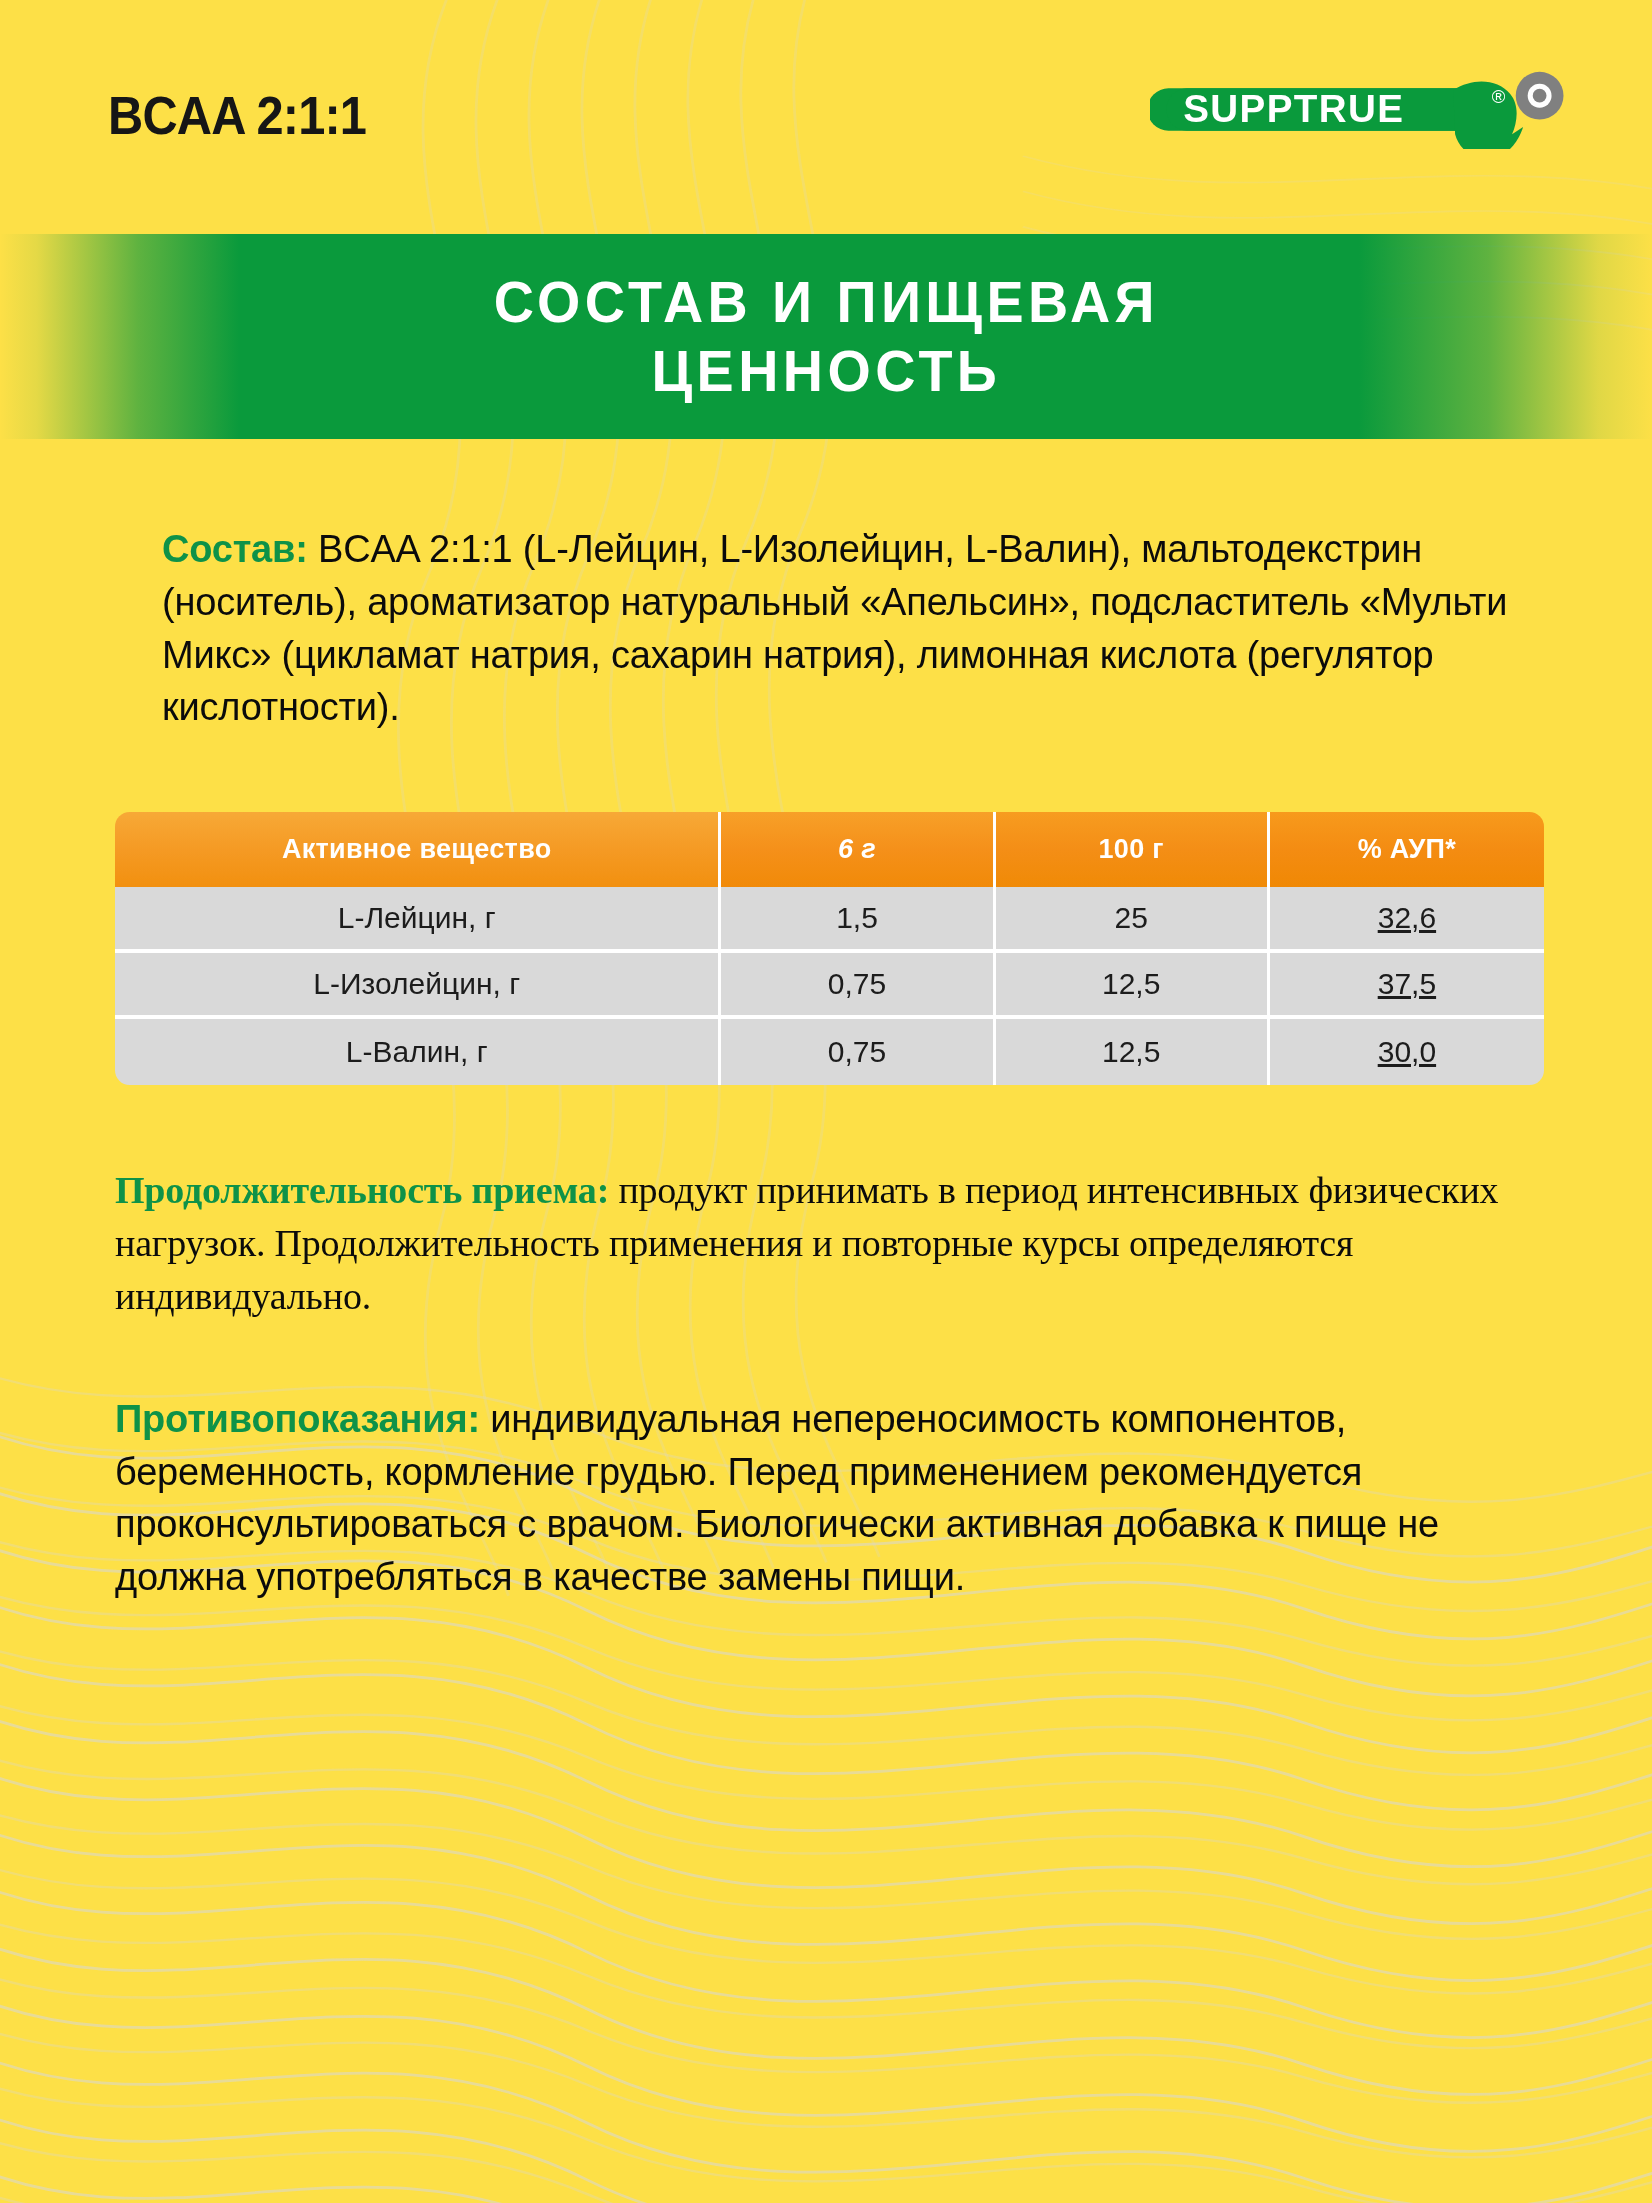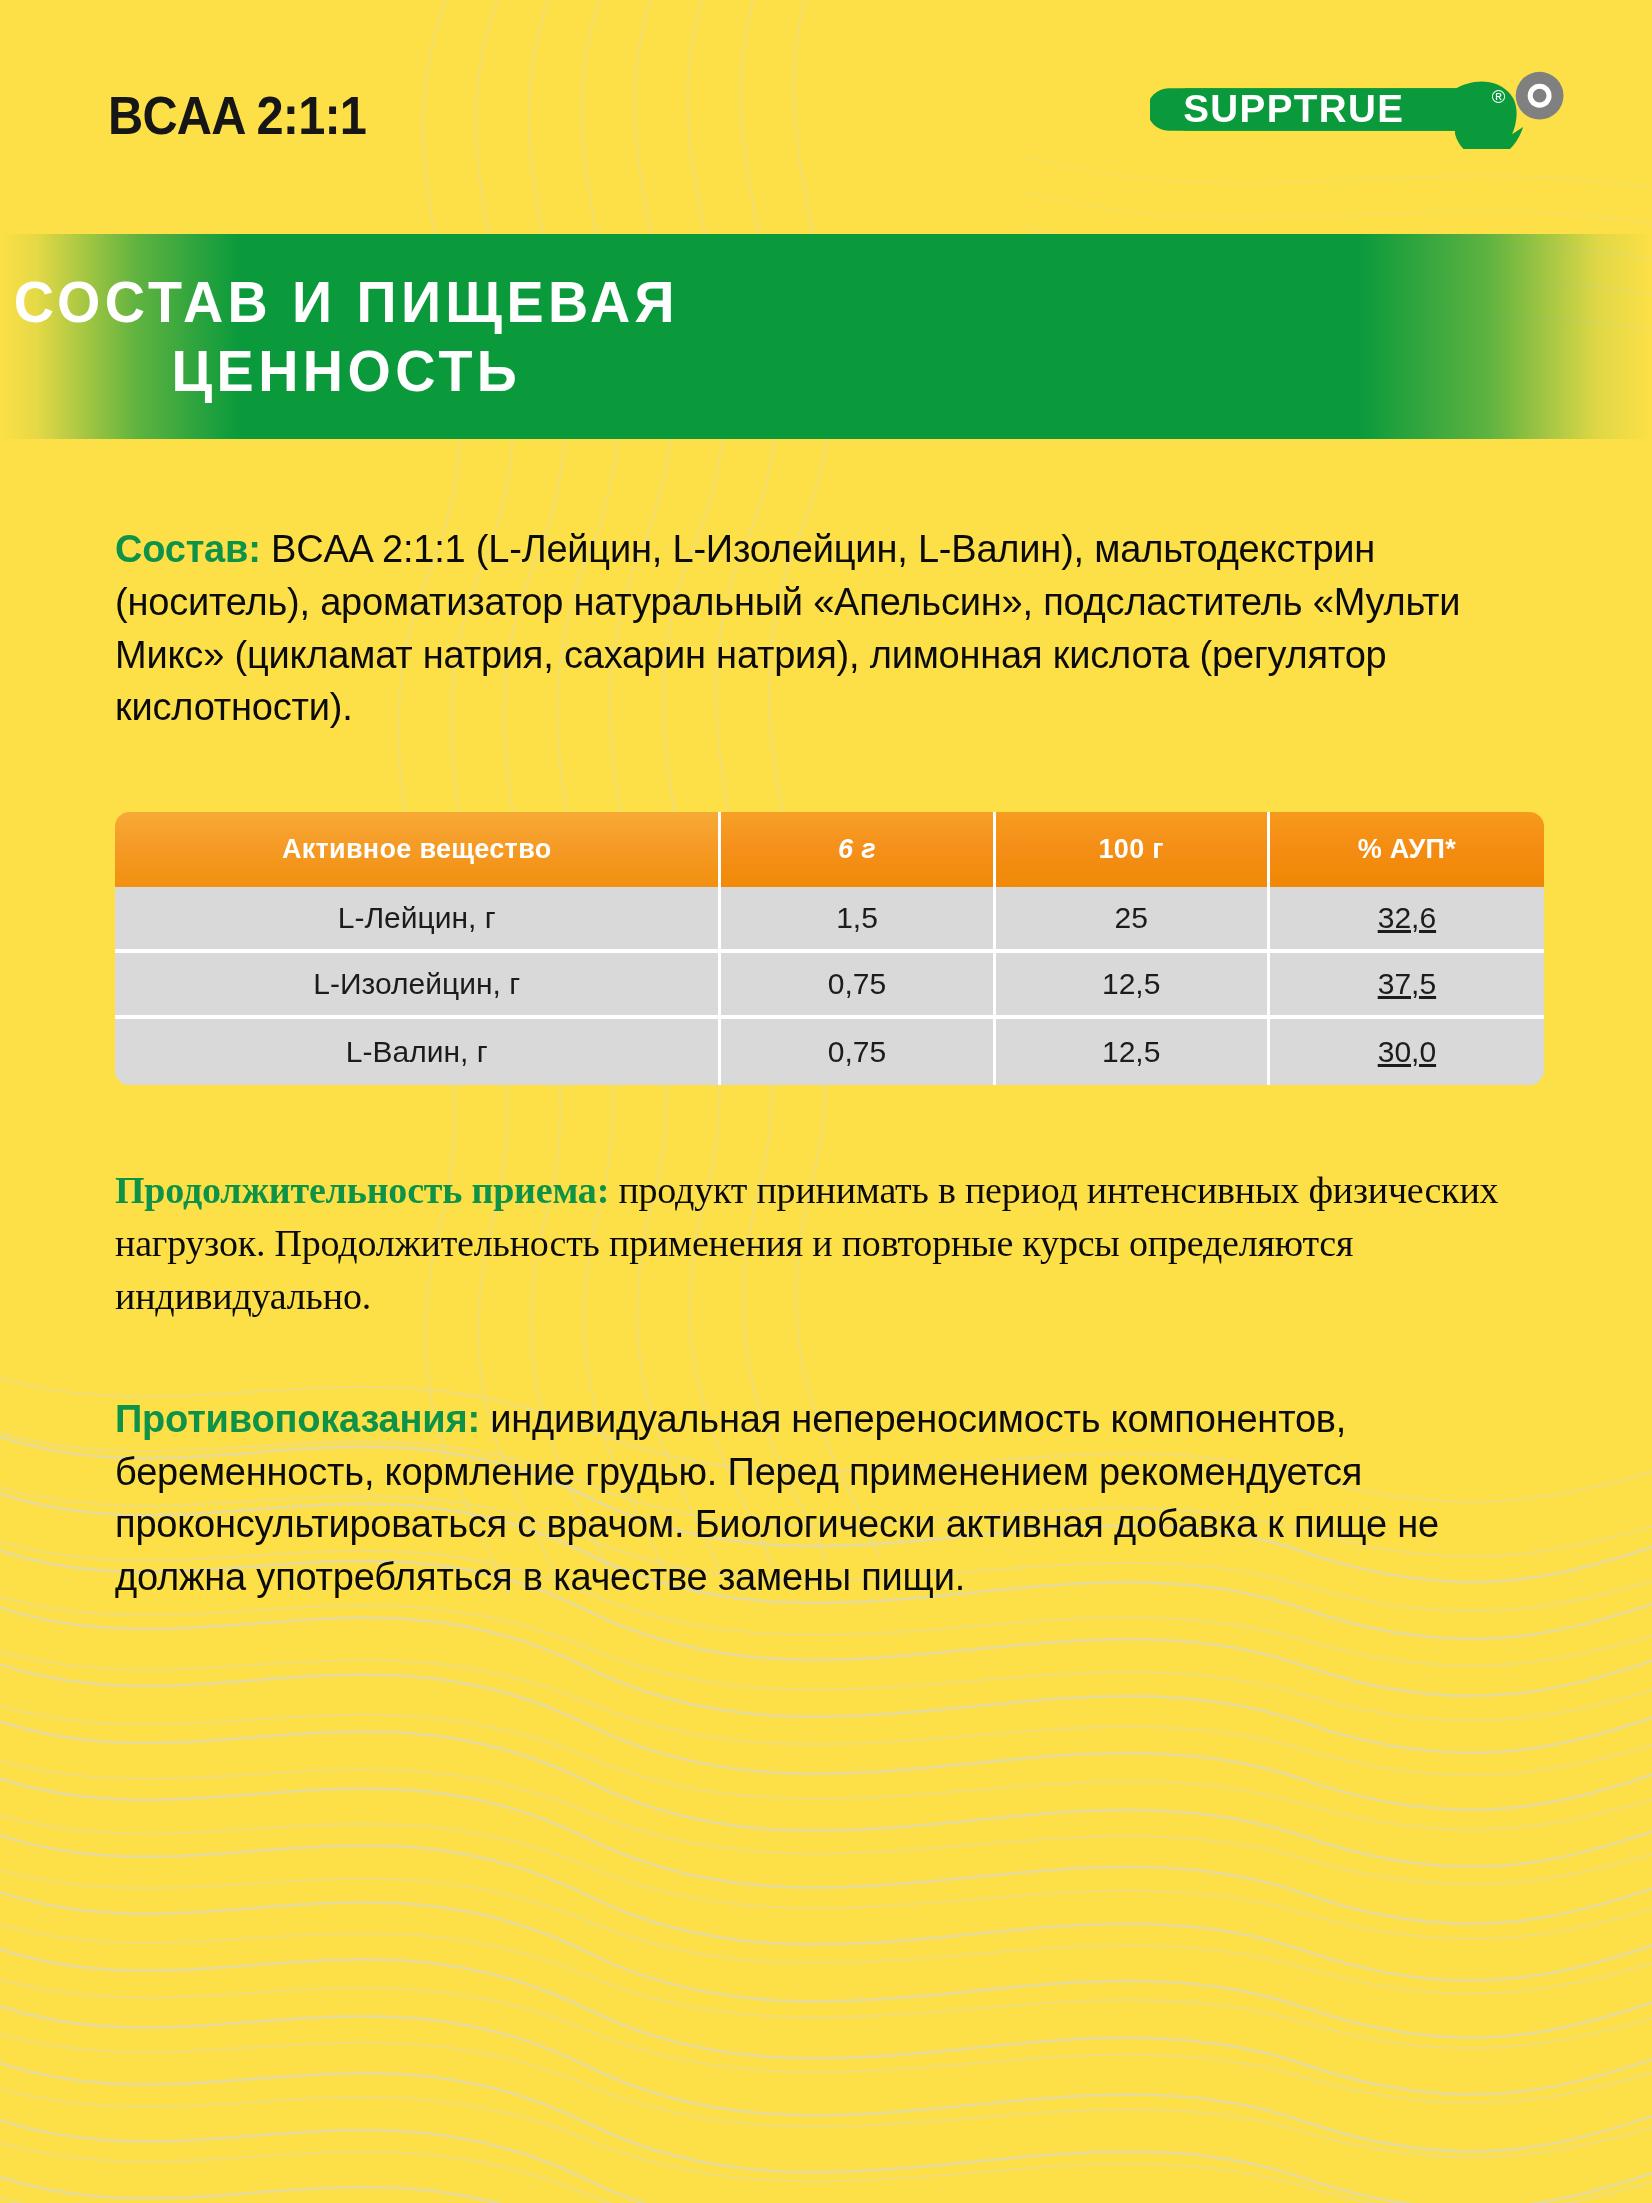--- a/index.html
+++ b/index.html
@@ -71,20 +71,21 @@
         rgba(10,154,60,0) 0px,
         rgba(10,154,60,0.10) 37px,
         rgba(10,154,60,0.65) 138px,
         rgba(10,154,60,1) 239px,
         rgba(10,154,60,1) 1359px,
         rgba(10,154,60,0.65) 1488px,
         rgba(10,154,60,0.12) 1598px,
         rgba(10,154,60,0) 1653px);
     display: flex;
     align-items: center;
+    justify-content: center;
   }
 
   .banner-title {
     color: #ffffff;
     font-size: 58px;
     font-weight: bold;
     letter-spacing: 4.6px;
     line-height: 1.18;
     text-align: center;
     text-transform: uppercase;
@@ -108,21 +109,21 @@
     color: #0b0b0b;
     letter-spacing: -0.2px;
     max-width: 1396px;
   }
 
   .para .lead {
     color: #0E9248;
     font-weight: bold;
   }
 
-  .block-ingredients { margin-top: 84px; }
+  .block-ingredients { margin-top: 84px; margin-left: 47px; }
   .block-duration    { margin-top: 79px; font-family: Liberation Serif, serif; }
   .block-contra      { margin-top: 70px; }
 
   
   .table-wrap {
     margin-top: 78px;
     width: 1429px;
   }
 
   .nutri-table {

